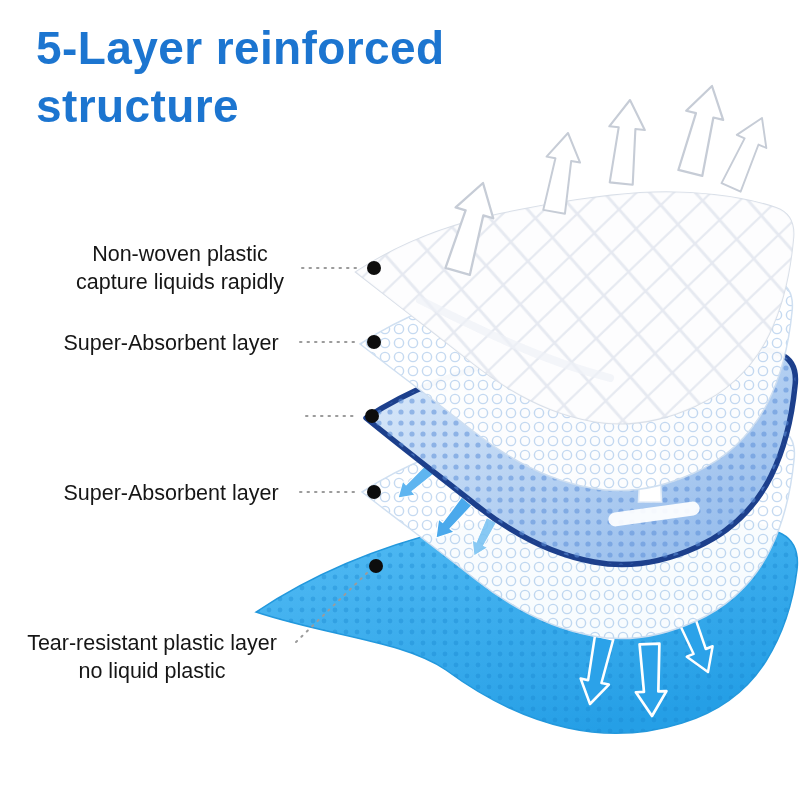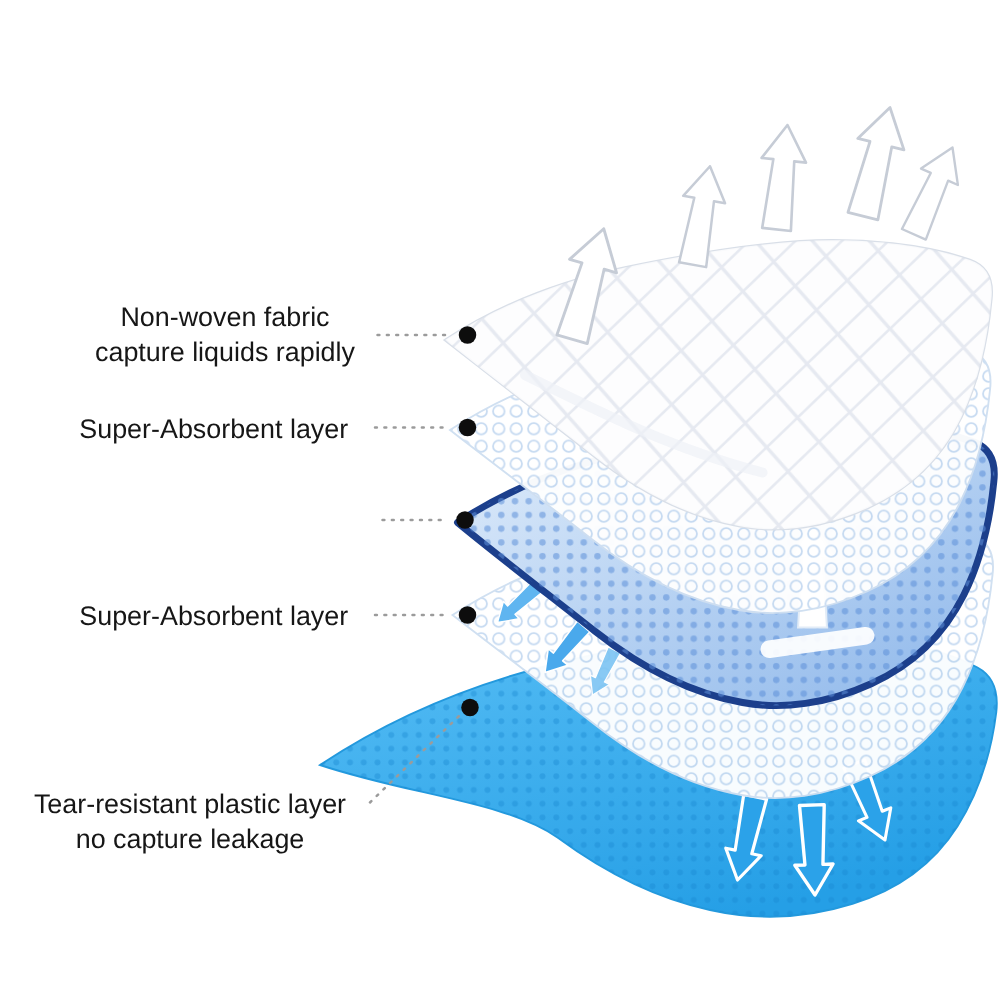--- a/index.html
+++ b/index.html
@@ -139,21 +139,23 @@
 
     <g fill="#0d0d0d">
       <circle cx="374" cy="268" r="7"></circle>
       <circle cx="374" cy="342" r="7"></circle>
       <circle cx="372" cy="416" r="7"></circle>
       <circle cx="374" cy="492" r="7"></circle>
       <circle cx="376" cy="566" r="7"></circle>
     </g>
   </svg>
 
+  <h1 class="title">5-Layer reinforced
+structure</h1>
 
-  <div class="label label-1">Non-woven fabric
+  <div class="label label-1">Non-woven plastic
 capture liquids rapidly</div>
   <div class="label label-2">Super-Absorbent layer</div>
   <div class="label label-4">Super-Absorbent layer</div>
   <div class="label label-5">Tear-resistant plastic layer
-no capture leakage</div>
+no liquid plastic</div>
 
 </div>
 
 </body></html>

